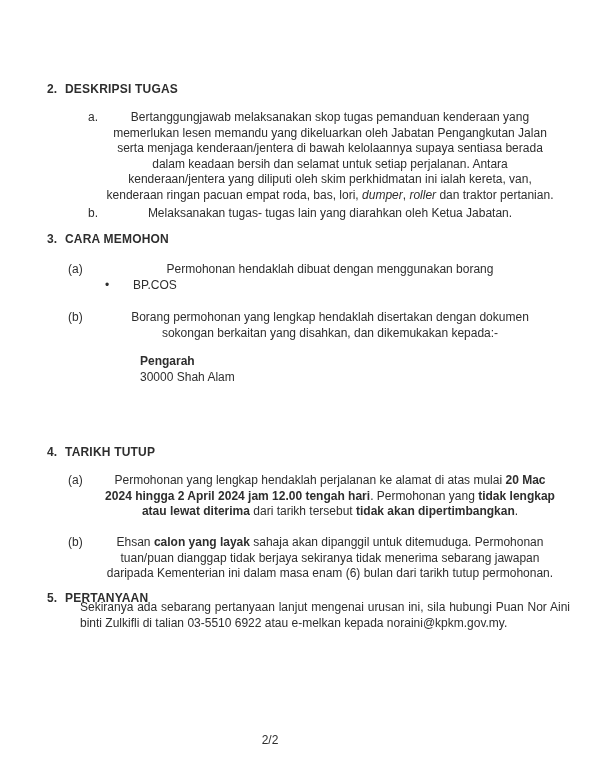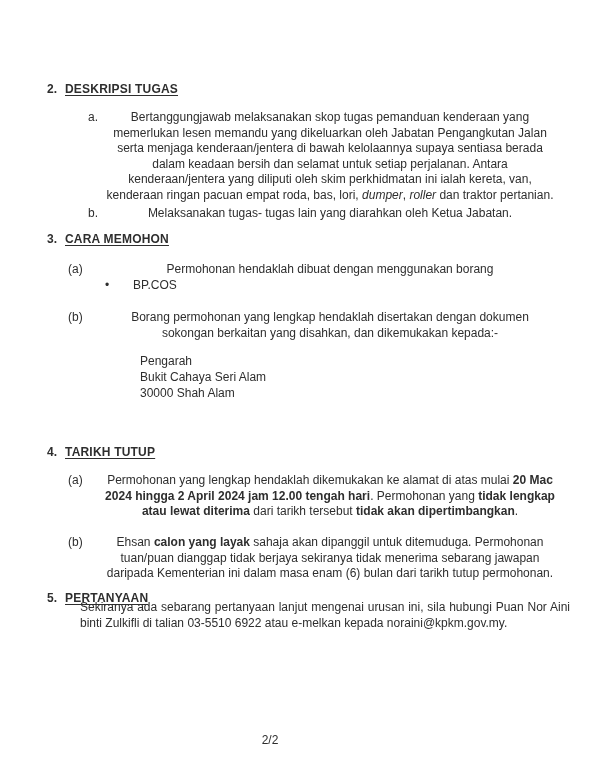--- a/index.html
+++ b/index.html
@@ -11,32 +11,32 @@
     line-height: 15.5px;
     color: #2e2e2e;
     position: relative;
     overflow: hidden;
   }
   .page { position: absolute; inset: 0; }
   .content { position: absolute; left: 47px; right: 45px; top: 0; bottom: 0; }
   .block { position: absolute; }
   .sec { left: 0; right: 0; font-weight: 700; letter-spacing: 0.2px; }
   .sec .num { display: inline-block; width: 18px; }
-  .sec .title { text-decoration: underline; text-underline-offset: 2px; text-decoration-thickness: 1.4px; }
+  .sec .title { text-underline-offset: 2px; text-decoration-thickness: 1.4px; }
   .item { display: flex; }
   .item p { margin: 0; flex: 1; text-align: center; }
   .ab { left: 41px; right: 0; }
   .ab .marker { width: 17px; flex: 0 0 17px; }
   .paren { left: 21px; right: 0; }
   .paren .marker { width: 37px; flex: 0 0 37px; }
   .just { text-align: justify; }
   .bullet-line { left: 58px; right: 0; display: flex; }
   .bullet-line .bullet { width: 28px; flex: 0 0 28px; }
   .address { left: 93px; right: 0; line-height: 16px; }
-  .address .b1 { font-weight: 400; }
+  .address .b1 { font-weight: 700; }
   .final { left: 21px; width: 490px; text-align: justify; }
   .page-num { position: absolute; top: 733px; left: 0; width: 540px; text-align: center; }
   b { font-weight: 700; }
   i { }
 </style>
 </head>
 <body>
 
 <div class="page">
   <div class="content">
@@ -69,31 +69,30 @@
       <p style="margin:0">BP.COS</p>
     </div>
 
     <div class="block item paren" style="top:310px">
       <span class="marker">(b)</span>
       <p class="just">Borang permohonan yang lengkap hendaklah disertakan dengan dokumen sokongan berkaitan yang disahkan, dan dikemukakan kepada:-</p>
     </div>
 
     <div class="block address" style="top:353px">
       <div class="b1">Pengarah</div>
-      <div>Bukit Cahaya Seri Alam</div>
       <div>30000 Shah Alam</div>
     </div>
 
     <div class="block sec" style="top:445px">
       <span class="num">4.</span><span class="title">TARIKH TUTUP</span>
     </div>
 
     <div class="block item paren" style="top:473px">
       <span class="marker">(a)</span>
-      <p class="just"><span>Permohonan yang lengkap hendaklah dikemukakan ke alamat di atas mulai </span><b>20 Mac 2024 hingga 2 April 2024 jam 12.00 tengah hari</b><span>. Permohonan yang </span><b>tidak lengkap atau lewat diterima</b><span> dari tarikh tersebut </span><b>tidak akan dipertimbangkan</b><span>.</span></p>
+      <p class="just"><span>Permohonan yang lengkap hendaklah perjalanan ke alamat di atas mulai </span><b>20 Mac 2024 hingga 2 April 2024 jam 12.00 tengah hari</b><span>. Permohonan yang </span><b>tidak lengkap atau lewat diterima</b><span> dari tarikh tersebut </span><b>tidak akan dipertimbangkan</b><span>.</span></p>
     </div>
 
     <div class="block item paren" style="top:535px">
       <span class="marker">(b)</span>
       <p class="just"><span>Ehsan </span><b>calon yang layak</b><span> sahaja akan dipanggil untuk ditemuduga. Permohonan tuan/puan dianggap tidak berjaya sekiranya tidak menerima sebarang jawapan daripada Kementerian ini dalam masa enam (6) bulan dari tarikh tutup permohonan.</span></p>
     </div>
 
     <div class="block sec" style="top:591px">
       <span class="num">5.</span><span class="title">PERTANYAAN</span>
     </div>

